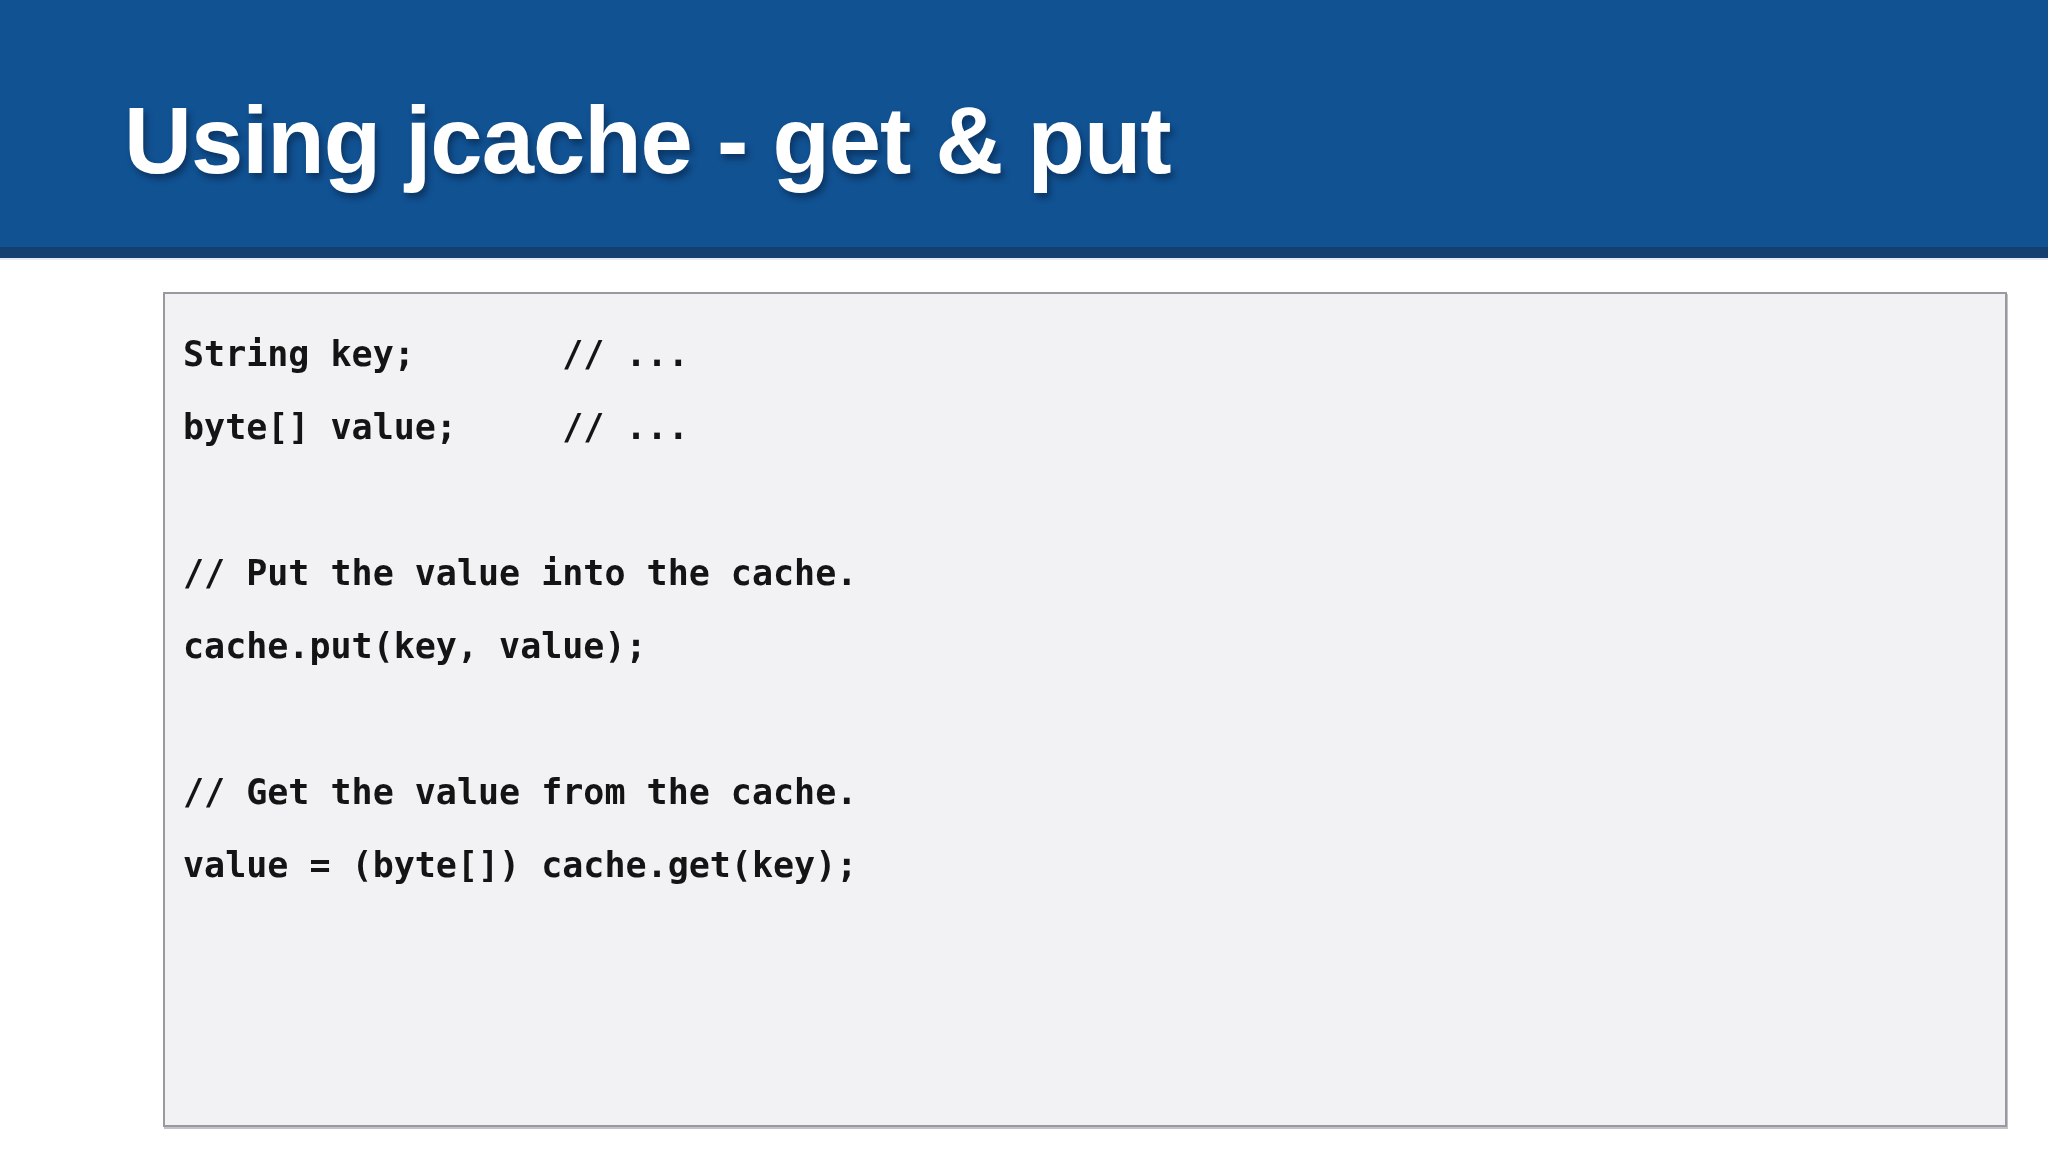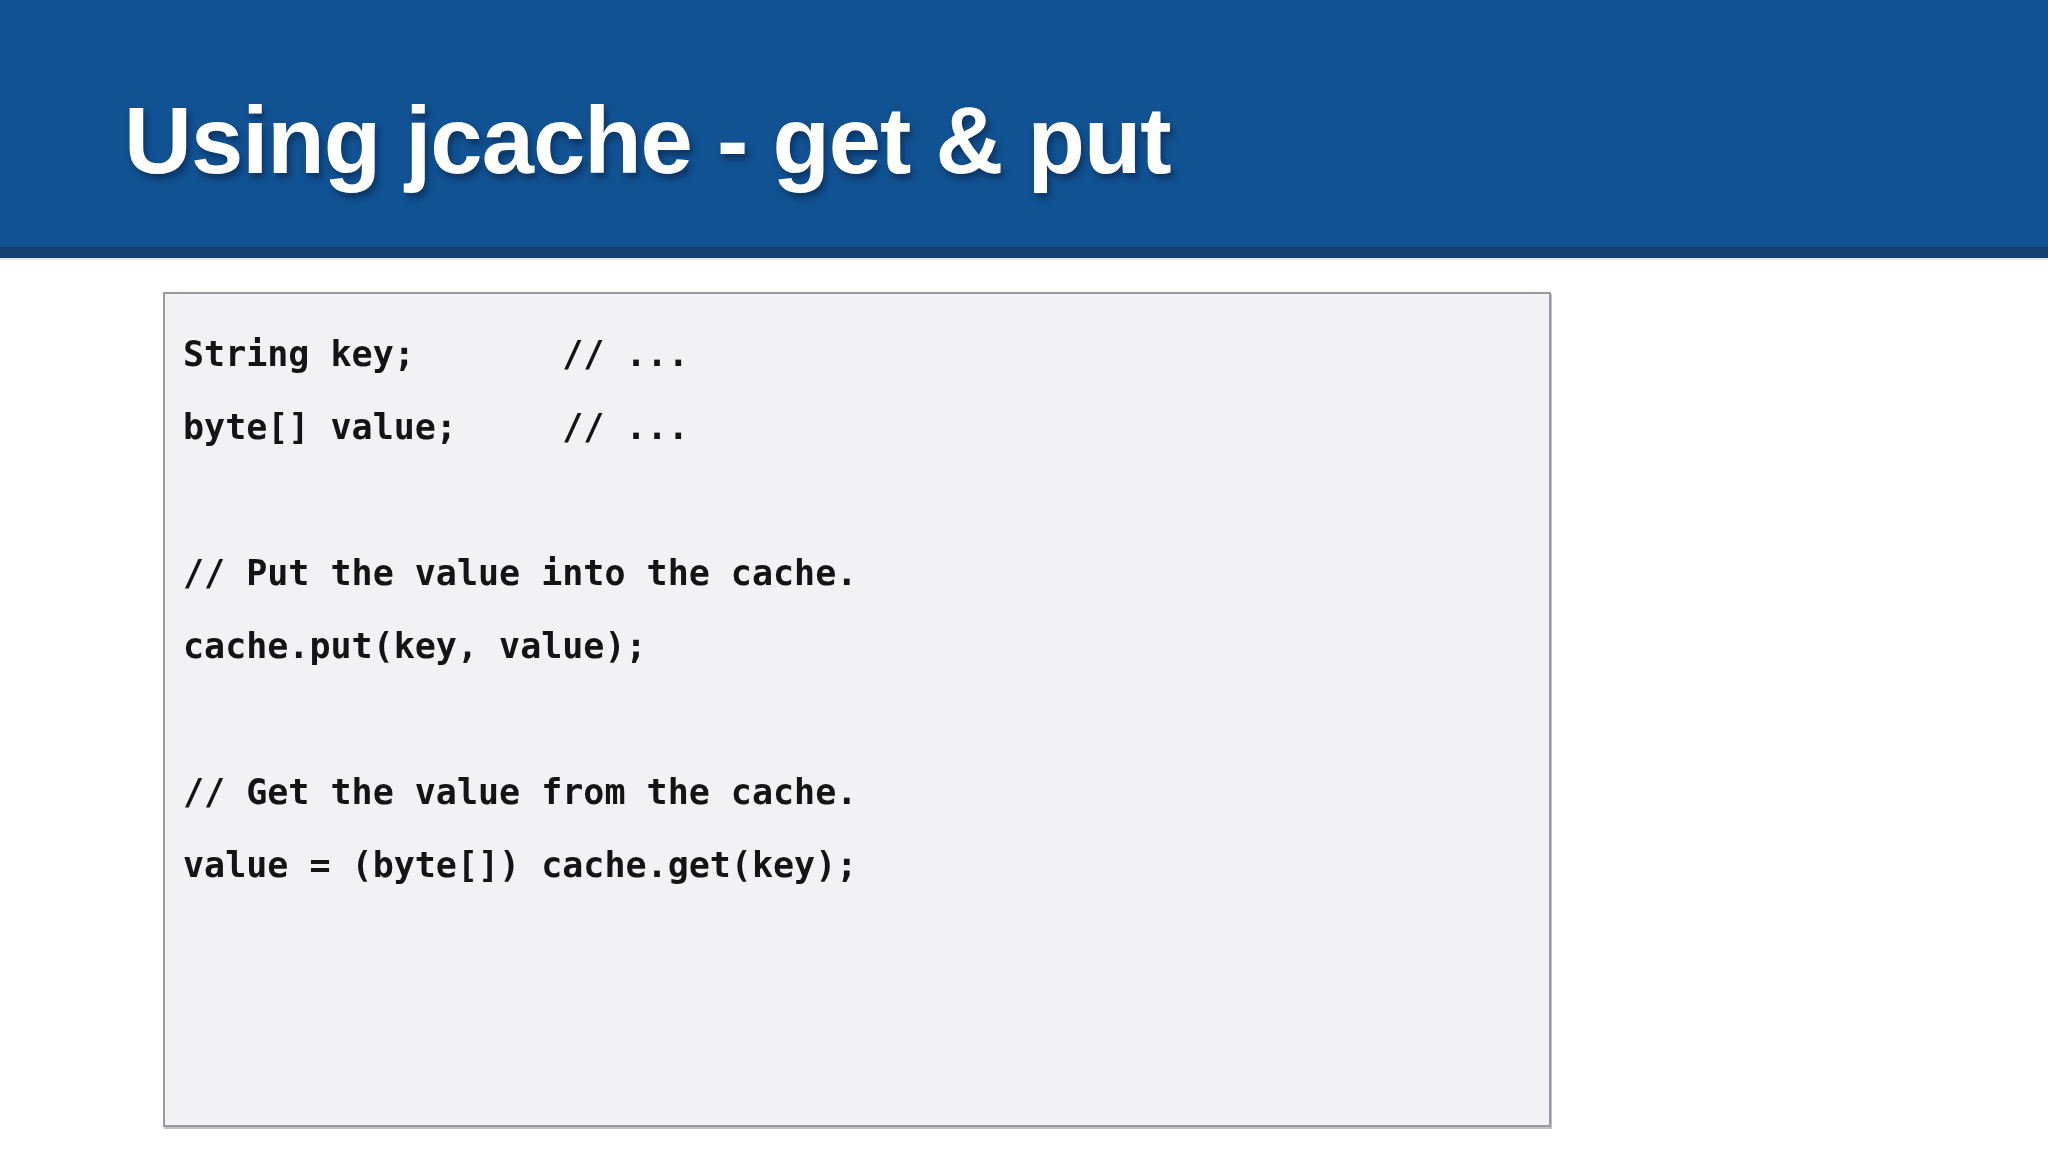--- a/index.html
+++ b/index.html
@@ -59,21 +59,21 @@
     position: absolute;
     top: 258px; left: 0;
     width: 100%;
     height: 2px;
     background: var(--header-under-line);
   }
   .code-panel {
     position: absolute;
     left: 163px;
     top: 292px;
-    width: 1388px;
+    width: 1844px;
     height: 835px;
     background: var(--code-bg);
     border: 2px solid var(--code-border);
     box-shadow: 1px 2px 0 rgba(120,120,130,0.45);
   }
   .code-block {
     margin: 0;
     padding: 24px 0 0 18px;
     font-family: "DejaVu Sans Mono", monospace;
     font-weight: bold;

